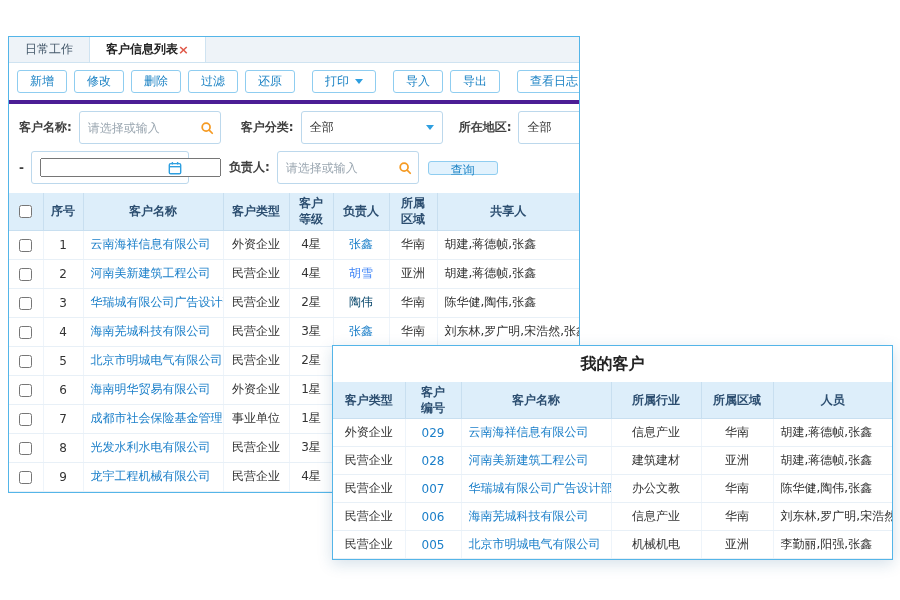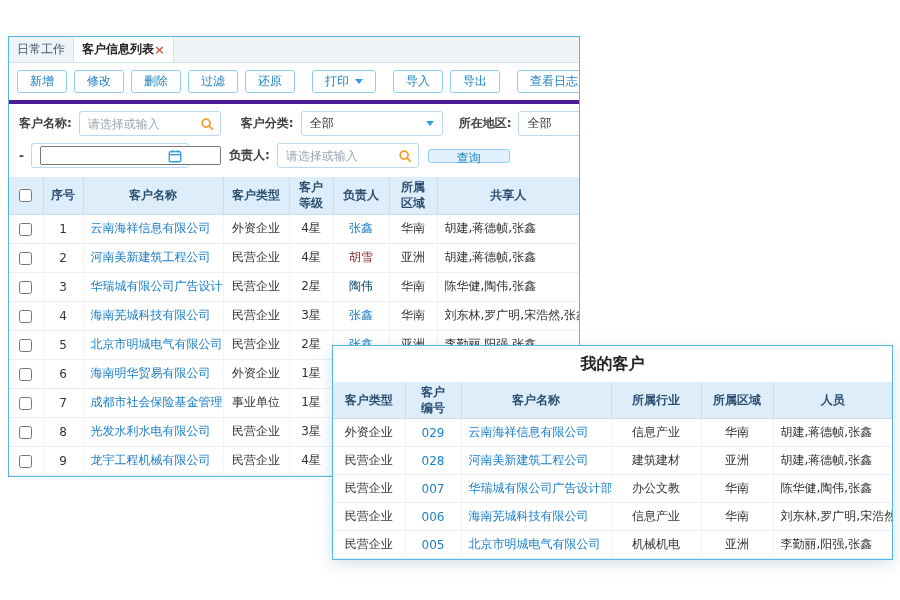--- a/index.html
+++ b/index.html
@@ -9,44 +9,44 @@
     background: #fff;
     font-family: "DejaVu Sans", sans-serif;
     overflow: hidden;
   }
   .panel { position: absolute; background: #fff; border: 1px solid #54b5e8; }
   .main-panel { left: 8px; top: 36px; width: 572px; overflow: hidden; }
   .overlay-panel { left: 332px; top: 345px; width: 561px; box-shadow: 0 4px 14px rgba(30,90,140,.18); z-index: 5; }
 
   
   .tabbar { display: flex; background: #eef3f8; border-bottom: 1px solid #cfe3f1; height: 26px; }
-  .tab { display: flex; align-items: center; padding: 0 8px; font-size: 12px; color: #44586a; cursor: pointer; }
+  .tab { display: flex; align-items: center; padding: 0 16px; font-size: 12px; color: #44586a; cursor: pointer; }
   .tab.active { background: #fff; font-weight: bold; color: #222; border-left: 1px solid #cfe3f1; border-right: 1px solid #cfe3f1; }
   .tab-close { color: #e05a4a; font-size: 13px; font-weight: bold; line-height: 1; cursor: pointer; }
 
   
   .toolbar { display: flex; align-items: center; padding: 7px 8px; border-bottom: 4px solid #4c1d95; }
   .tbtn { display: inline-flex; align-items: center; gap: 6px; height: 23px; padding: 0 12px; margin-right: 7px;
           border: 1px solid #8fcdf0; border-radius: 3px; background: #fff; color: #1b82c4; font-size: 12px;
           cursor: pointer; font-family: inherit; white-space: nowrap; }
   .ml10 { margin-left: 10px; }
   .caret { width: 0; height: 0; border-left: 4px solid transparent; border-right: 4px solid transparent; border-top: 5px solid #2e9fe0; }
 
   
   .filters { display: flex; align-items: center; padding: 7px 10px 3px 10px; font-size: 12px; white-space: nowrap; }
   .filters.row2 { padding-top: 4px; padding-bottom: 9px; }
   .flabel { font-weight: bold; color: #404040; margin-right: 7px; }
-  .fbox { position: relative; display: flex; align-items: center; height: 25px; border: 1px solid #bcd8ec; border-radius: 3px; background: #fff; flex: none; }
+  .fbox { position: relative; display: flex; align-items: center; height: 33px; border: 1px solid #bcd8ec; border-radius: 3px; background: #fff; flex: none; }
   .finput { width: 142px; padding: 0 26px 0 8px; }
   .finput input { border: none; outline: none; width: 100%; font-size: 12px; font-family: inherit; color: #333; background: transparent; }
   .finput input::placeholder { color: #9aa6b0; }
   .ficon { position: absolute; right: 6px; top: 50%; transform: translateY(-50%); display: flex; }
   .fselect { width: 142px; justify-content: space-between; padding: 0 8px; color: #333; cursor: pointer; }
   .fdate { width: 158px; padding: 0 26px 0 8px; }
-  .qbtn { height: 14px; padding: 0 28px; margin-left: 9px; border: 1px solid #8fcdf0; border-radius: 3px; background: #e2f2fd; color: #1b82c4; font-size: 12px; cursor: pointer; font-family: inherit; }
+  .qbtn { height: 14px; padding: 0 22px; margin-left: 9px; border: 1px solid #8fcdf0; border-radius: 3px; background: #e2f2fd; color: #1b82c4; font-size: 12px; cursor: pointer; font-family: inherit; }
   .mlA { margin-left: 20px; } .mlB { margin-left: 16px; } .mlC { margin-left: 40px; }
 
   
   table { border-collapse: collapse; table-layout: fixed; width: 570px; }
   .overlay-panel table { width: 559px; }
   th { background: #ddeefa; color: #2c4e70; font-size: 12px; font-weight: bold; text-align: center; vertical-align: middle;
        height: 37px; padding: 2px 4px; border-right: 1px solid #c8dff0; border-bottom: 1px solid #c8dff0; line-height: 1.35; }
   th:last-child { border-right: none; }
   .th-narrow { padding: 2px 10px; }
   td { font-size: 12px; color: #333; height: 29px; padding: 0 7px; border-right: 1px solid #eef4fa; border-bottom: 1px solid #e8f0f7;
@@ -178,21 +178,21 @@
   </tr>
 
   <tr>
     <td class="c-check">
       <input type="checkbox" style="">
     </td>
     <td class="center">2</td>
     <td class="link">河南美新建筑工程公司</td>
     <td class="center">民营企业</td>
     <td class="center">4星</td>
-    <td class="center link" style="color: #7f1d1d;">胡雪</td>
+    <td class="center link" style="color: #3b82f6;">胡雪</td>
     <td class="center">亚洲</td>
     <td>胡建,蒋德帧,张鑫</td>
   </tr>
 
   <tr>
     <td class="c-check">
       <input type="checkbox" style="">
     </td>
     <td class="center">3</td>
     <td class="link">华瑞城有限公司广告设计部</td>

